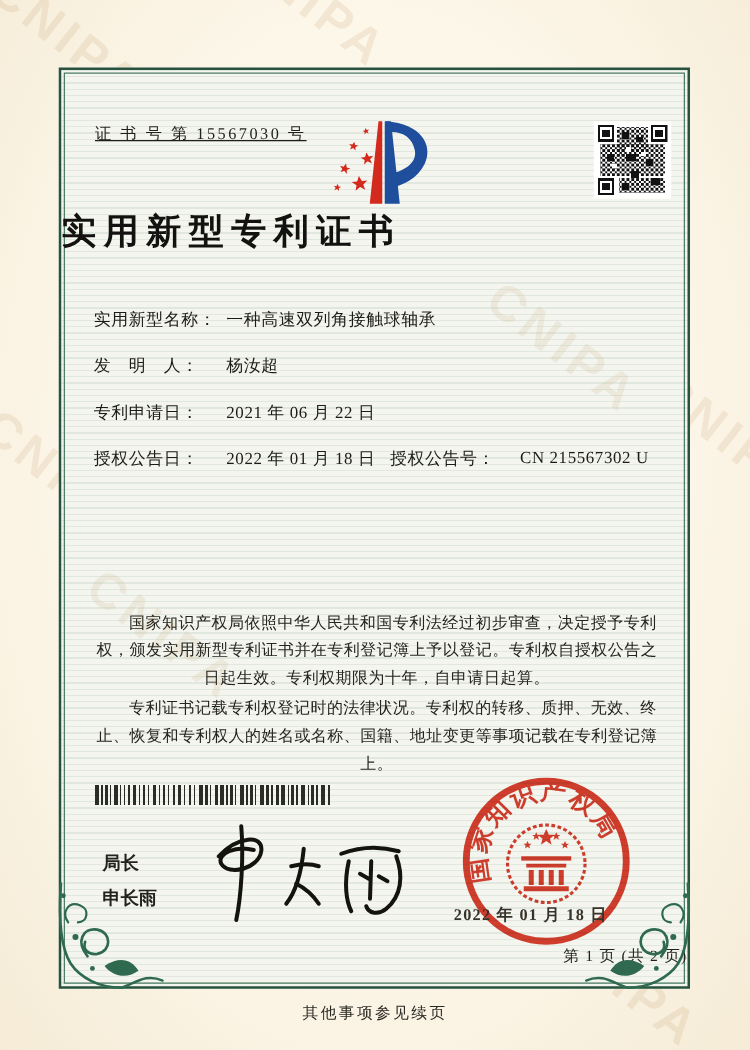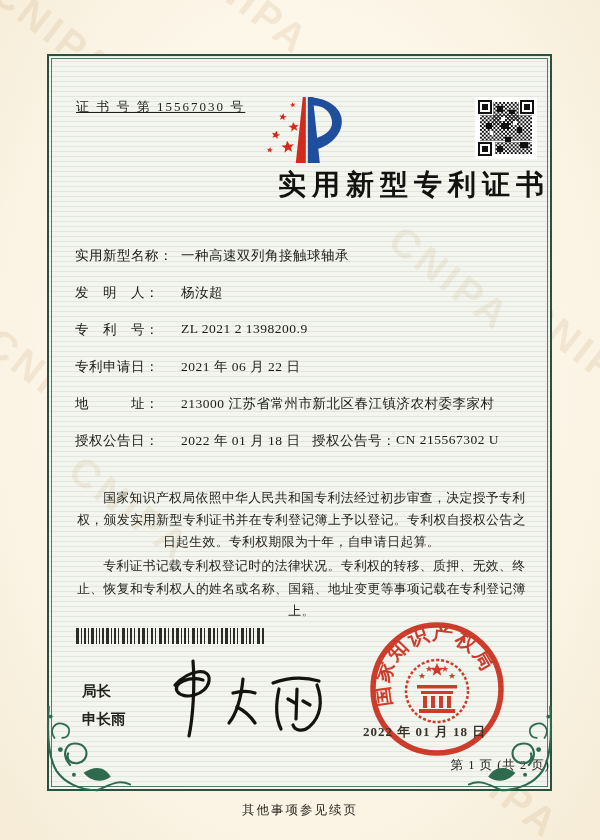--- a/index.html
+++ b/index.html
@@ -31,30 +31,30 @@
   }
   .wm-in{ color:#c8a879; opacity:.15; }
   
   .cert-no{
     position:absolute; left:27px; top:42px; font-size:13px; color:#201f1c;
     letter-spacing:2px; white-space:pre;text-decoration:underline;
   }
   .logo{ position:absolute; left:50%; top:34px; transform:translateX(-52%); }
   .qr{ position:absolute; right:13px; top:41px; width:62px; height:62px; background:#ffffff; padding:3px; }
   .title{
-    position:absolute; left:0; top:110px; width:100%; text-align:right;
+    position:absolute; left:0; top:110px; width:100%; text-align:left;
     font-size:28px; font-weight:700; letter-spacing:6px; color:#131210;
   }
   
   .fields{ position:absolute; left:26px; top:191px; right:18px;font-family:Liberation Serif, serif; }
   .frow{ position:relative; height:37px; font-size:13.5px; color:#1c1b18; display:flex; }
   .flabel{ flex:0 0 106px; white-space:pre; letter-spacing:.5px; }
   .fvalue{ white-space:pre; letter-spacing:.5px; }
   .fpair2{ position:absolute; left:237px; top:0; display:flex; }
-  .fpair2 .flabel{ flex:0 0 auto; margin-right:0; }
+  .fpair2 .flabel{ flex:0 0 auto; margin-right:20px; }
   
   .paras{ position:absolute; left:26px; right:22px; top:431px;text-align:center; }
   .paras p{
     text-indent:2em; font-size:12.8px; line-height:1.73; color:#26241e;
     letter-spacing:.4px; margin-bottom:2px;
   }
   
   .barcode{ position:absolute; left:27px; top:572px; }
   
   .officer{
@@ -164,30 +164,22 @@
     <div class="fields">
       <div class="frow">
         <span class="flabel">实用新型名称：</span>
         <span class="fvalue">一种高速双列角接触球轴承</span>
       </div>
       <div class="frow">
         <span class="flabel">发　明　人：</span>
         <span class="fvalue">杨汝超</span>
       </div>
       <div class="frow">
-        <span class="flabel">专　利　号：</span>
-        <span class="fvalue">ZL 2021 2 1398200.9</span>
-      </div>
-      <div class="frow">
         <span class="flabel">专利申请日：</span>
         <span class="fvalue">2021 年 06 月 22 日</span>
-      </div>
-      <div class="frow">
-        <span class="flabel">地　　　址：</span>
-        <span class="fvalue">213000 江苏省常州市新北区春江镇济农村委李家村</span>
       </div>
       <div class="frow">
         <span class="flabel">授权公告日：</span>
         <span class="fvalue">2022 年 01 月 18 日</span>
         <span class="fpair2">
           <span class="flabel">授权公告号：</span>
           <span class="fvalue">CN 215567302 U</span>
         </span>
       </div>
     </div>

